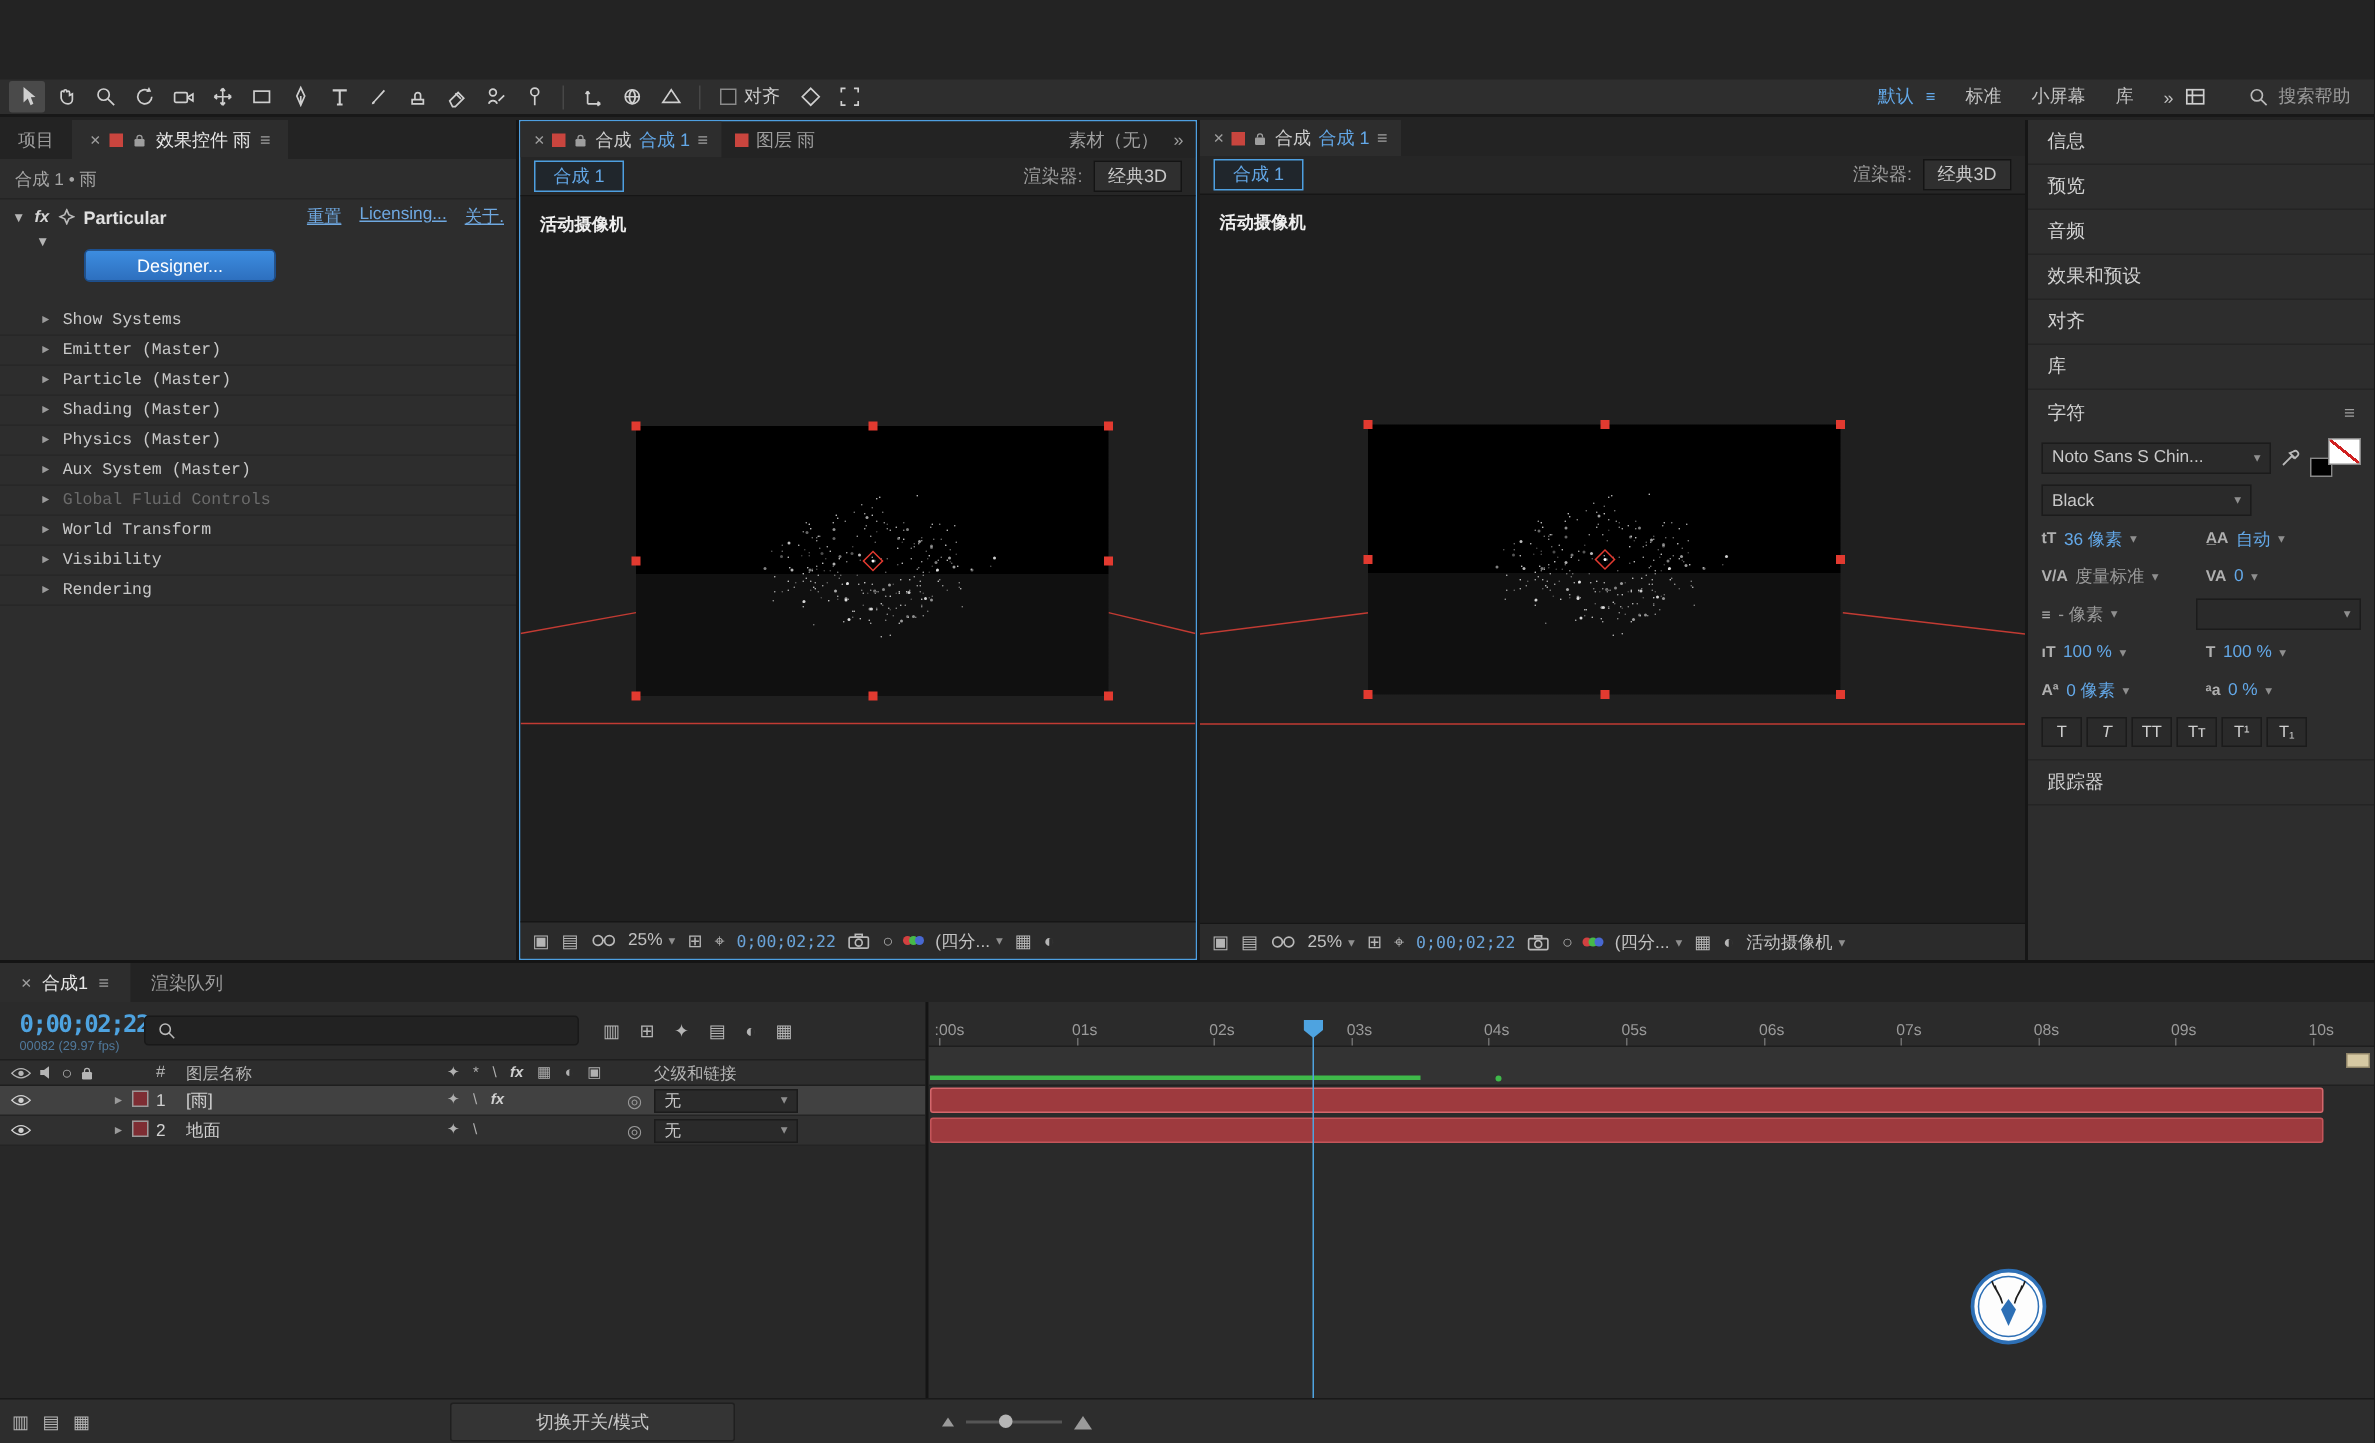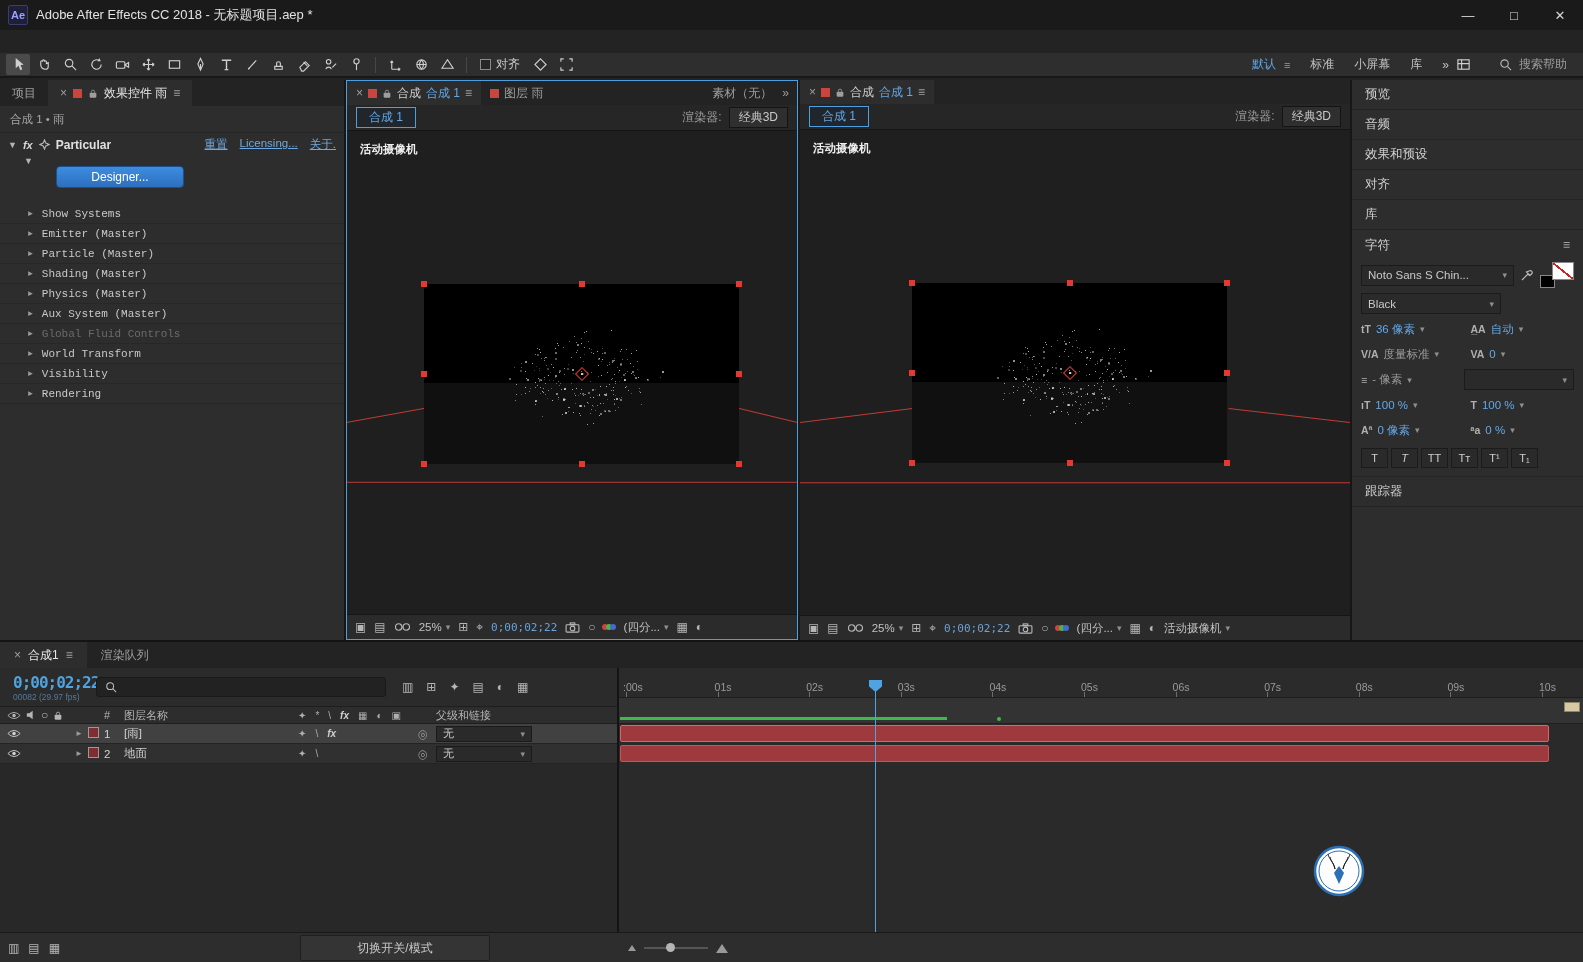--- a/index.html
+++ b/index.html
@@ -164,29 +164,20 @@
   .mtn.lg { border-left-width:6px; border-right-width:6px; border-bottom-width:9px; }
   .ztrack { position:relative; width:64px; height:2px; background:#555; }
   .zhandle { position:absolute; left:22px; top:-4px; width:9px; height:9px; border-radius:50%; background:#b5b5b5; }
   .watermark { position:absolute; left:1313px; top:845px; width:52px; height:52px; z-index:6; }
 </style>
 </head>
 <body>
 
 <div class="app">
 
-  <div class="titlebar">
-    <div class="ae-badge">Ae</div>
-    <div class="title-text">Adobe After Effects CC 2018 - 无标题项目.aep *</div>
-    <div class="win-btns">
-      <div class="win-btn">—</div>
-      <div class="win-btn">□</div>
-      <div class="win-btn">✕</div>
-    </div>
-  </div>
 
 
   <div class="toolbar">
     <div class="tool active">
         <svg class="tsvg" viewBox="0 0 16 16">
           <path class="fill" d="M5 1 L5 12 L8 9.2 L10 14 L12 13 L10.2 8.4 L13.5 8.2 Z"></path>
         </svg>
       </div>
     <div class="tool">
         <svg class="tsvg" viewBox="0 0 16 16">
@@ -1080,20 +1071,21 @@
           <div class="dropdown">
             <span>活动摄像机</span>
               <span class="caret">▾</span>
           </div>
         </div>
       </div>
     </div>
 
     <div class="sidebar">
       <div id="sb-top">
+          <div class="sb-row">信息</div>
           <div class="sb-row">预览</div>
           <div class="sb-row">音频</div>
           <div class="sb-row">效果和预设</div>
           <div class="sb-row">对齐</div>
           <div class="sb-row">库</div>
         </div>
       <div class="char-panel">
         <div class="char-header">
           <span>字符</span>
           <span class="menu-glyph">≡</span>

